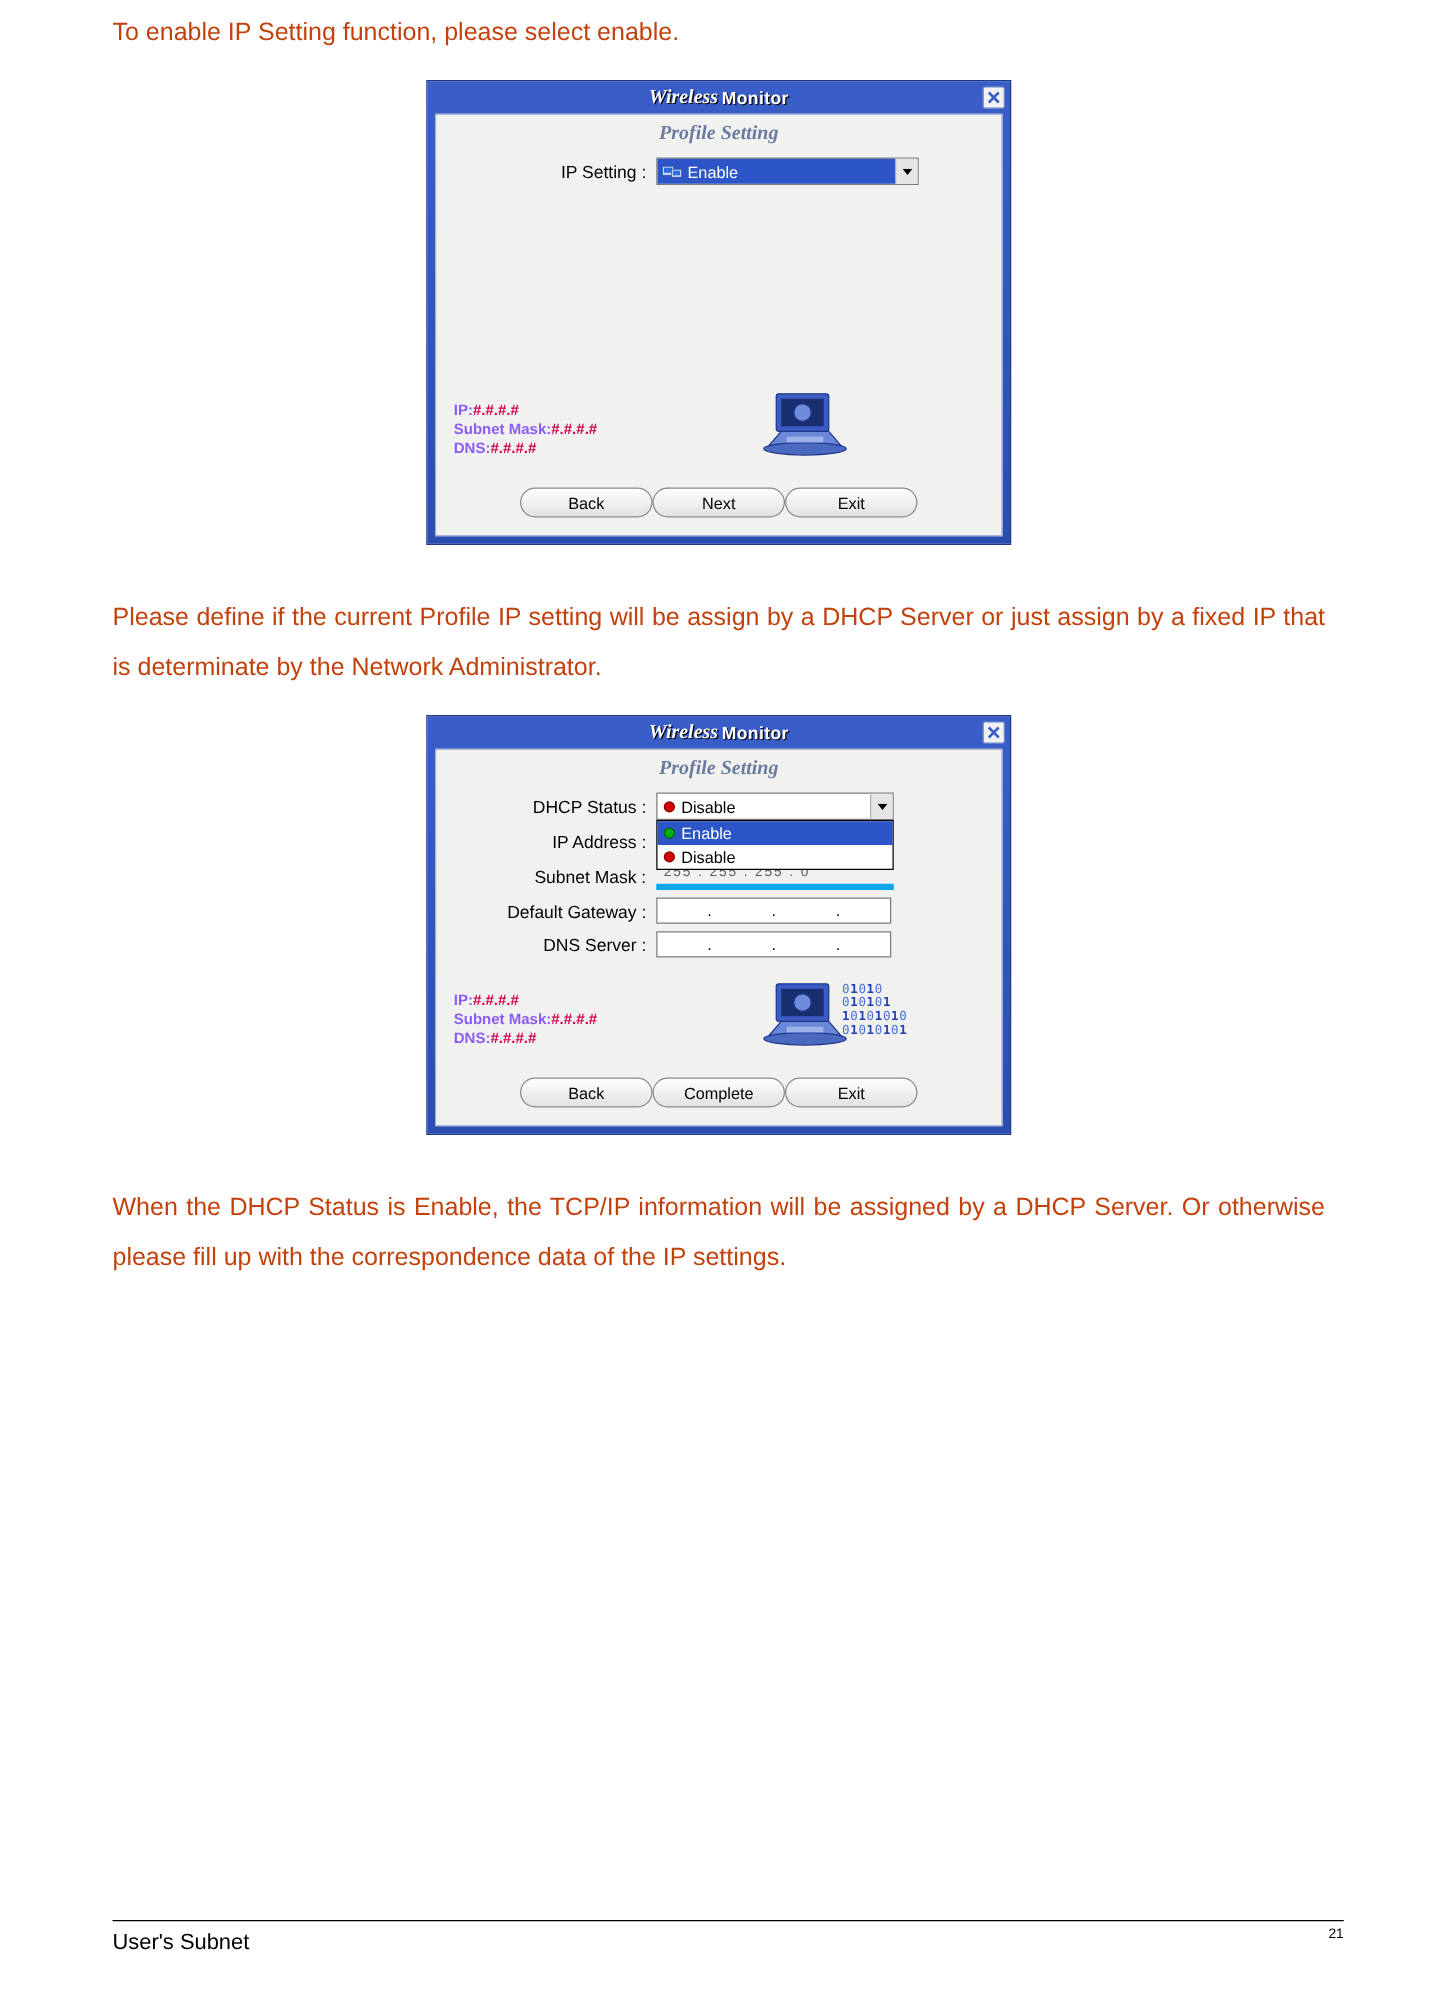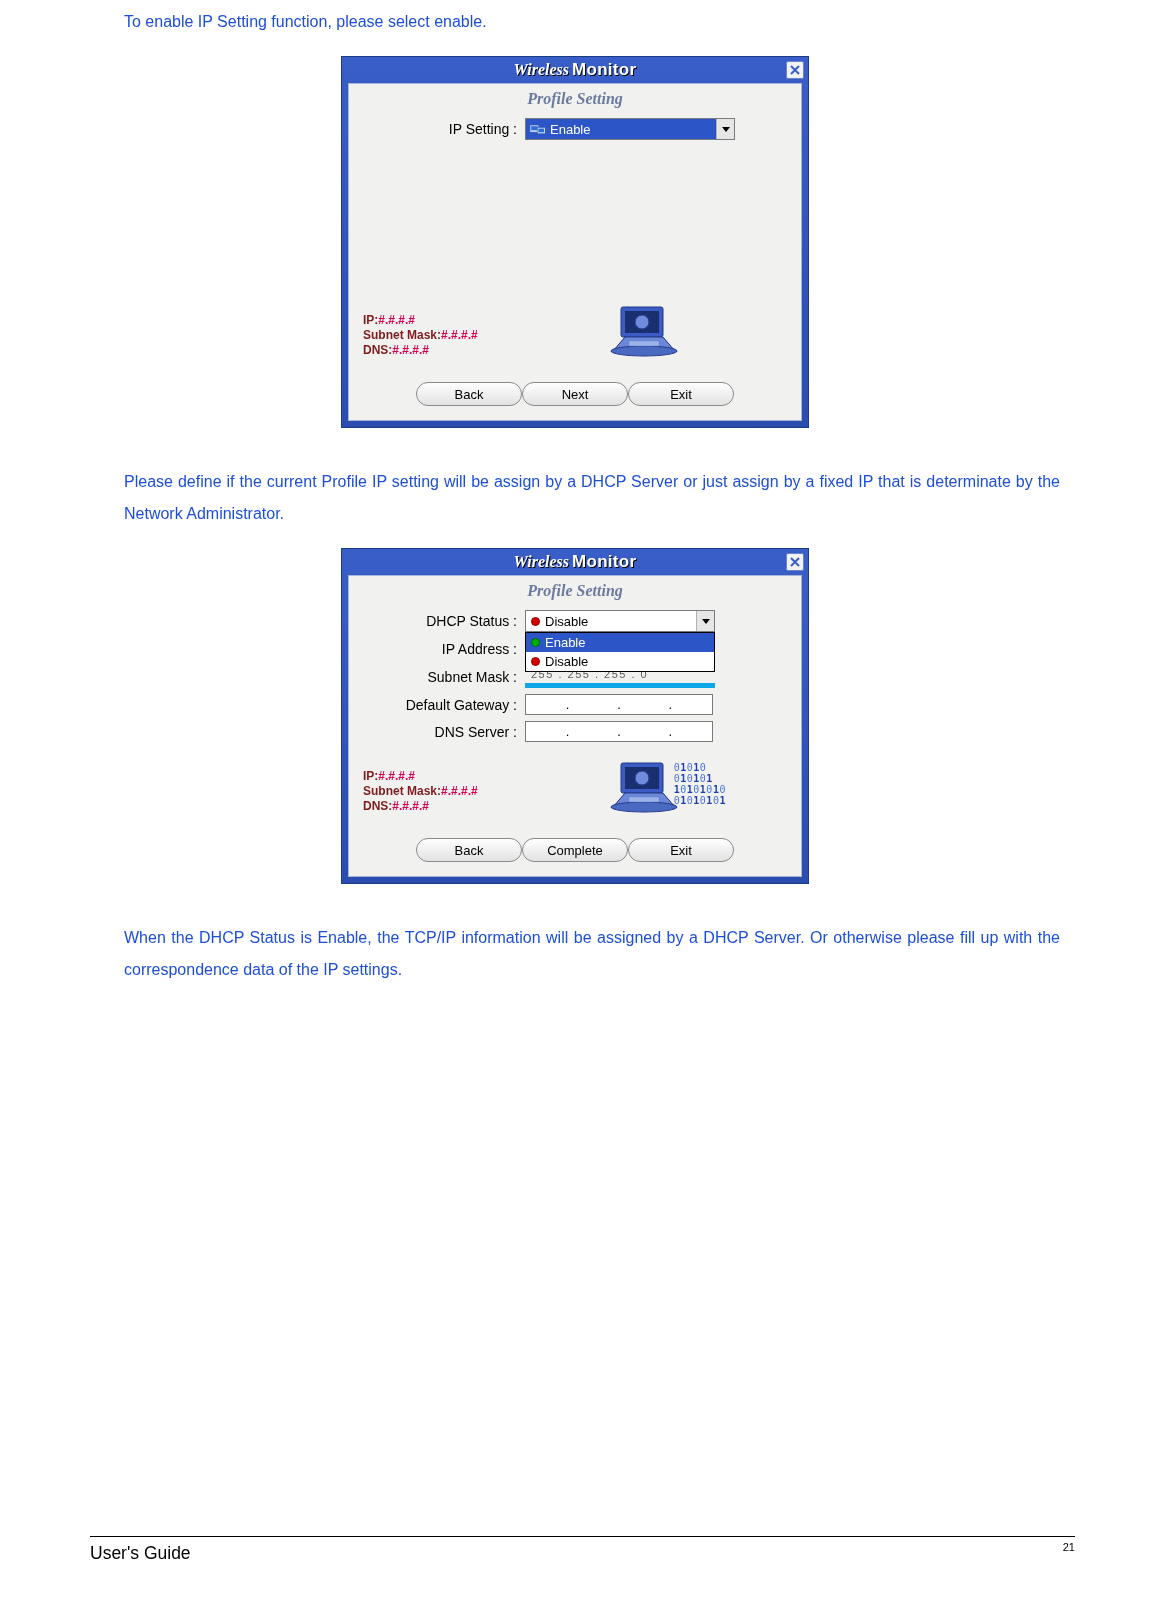--- a/index.html
+++ b/index.html
@@ -5,25 +5,24 @@
   * { box-sizing: border-box; margin: 0; padding: 0; }
   body {
     font-family: Arial, Helvetica, sans-serif;
     background: #fff;
     width: 1150px;
     height: 1606px;
     position: relative;
     padding: 0 90px;
   }
   .body-text {
-    font-size: 16px;
+    font-size: 20px;
     line-height: 2.0;
     text-align: justify;
-    color: #1d4ed8;
-    margin-left: 34px;
+    color: #c2410c;
   }
   .para1 { margin-top: 6px; }
   .para2 { margin-top: 38px; }
   .para3 { margin-top: 38px; }
 
   
   .dialog-wrap { display: flex; justify-content: center; margin-top: 18px; }
   .dialog {
     width: 468px;
     background: linear-gradient(#3a5ec8, #2b4db0);
@@ -46,21 +45,21 @@
     font-family: Georgia, 'Times New Roman', serif;
     font-style: italic;
     font-weight: bold;
     font-size: 16px;
     color: #fff;
     text-shadow: 1px 1px 0 #000;
   }
   .monitor {
     font-family: Arial, sans-serif;
     font-weight: 900;
-    font-size: 17px;
+    font-size: 14px;
     color: #fff;
     text-shadow: 1px 1px 0 #000;
     letter-spacing: 0.3px;
   }
   .close-btn {
     position: absolute;
     right: 4px; top: 4px;
     width: 18px; height: 18px;
     background: #f2f2f2;
     border: 1px solid #6a84c9;
@@ -159,21 +158,21 @@
     display: flex;
     align-items: center;
     padding: 6px 14px 6px 14px;
     gap: 26px;
   }
   .ip-info {
     font-size: 12px;
     font-weight: bold;
     line-height: 1.25;
   }
-  .ip-info .lbl { color: #7f1d1d; }
+  .ip-info .lbl { color: #8b5cf6; }
   .ip-info .val { color: #d40050; }
   .laptop-area {
     flex: 1;
     display: flex;
     justify-content: center;
     align-items: center;
     position: relative;
     height: 66px;
   }
   .laptop svg { width: 80px; height: 60px; }
@@ -448,16 +447,16 @@
       </div>
     </div>
   </div>
 </div>
 
 <p class="body-text para3">When the DHCP Status is Enable, the TCP/IP information will be assigned by a DHCP Server. Or otherwise please fill up with the correspondence data of the IP settings.</p>
 
 <div class="footer">
   <div class="footer-line"></div>
   <div class="footer-row">
-    <span>User's Guide</span>
+    <span>User's Subnet</span>
     <span class="page-num">21</span>
   </div>
 </div>
 
 </body></html>

